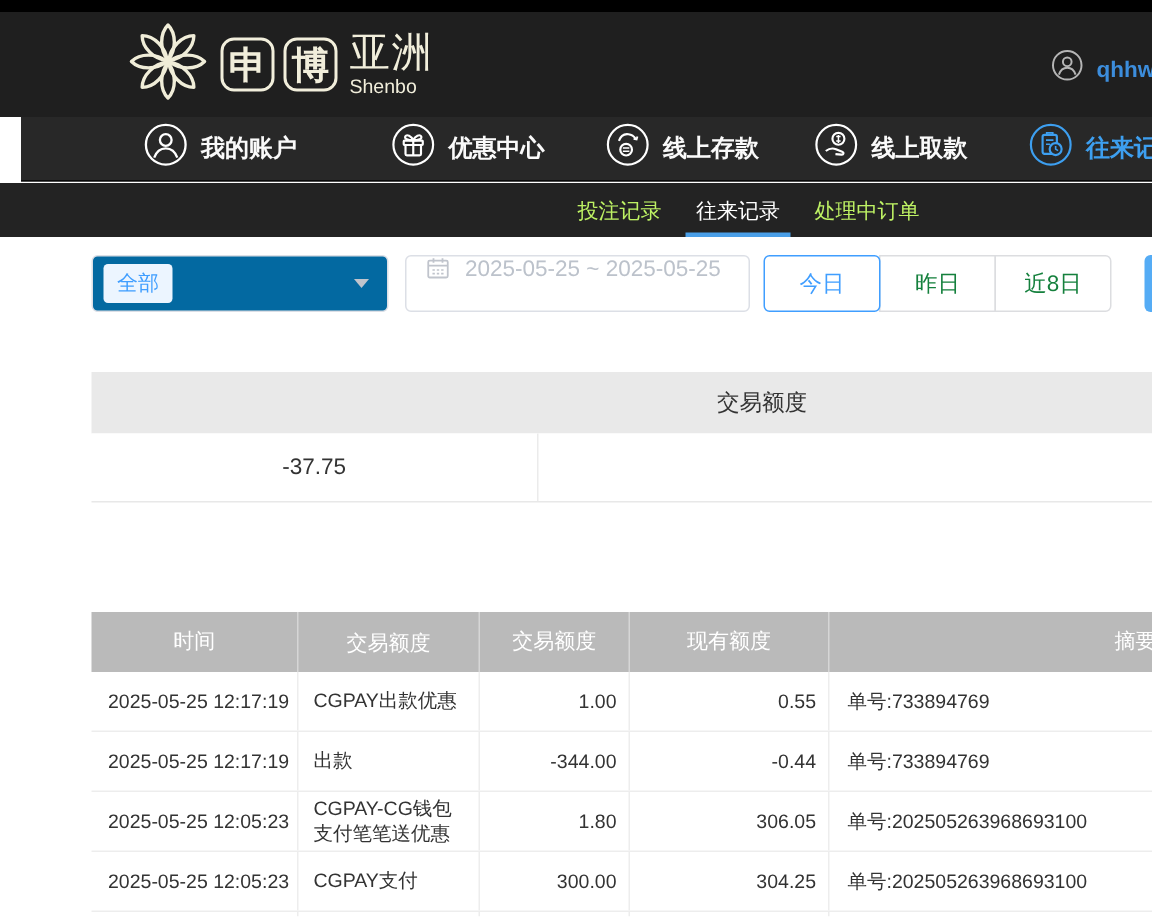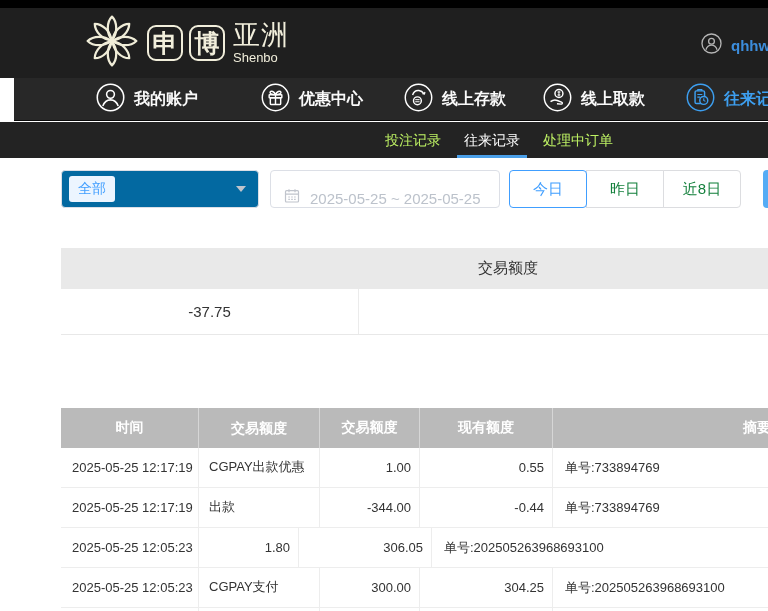--- a/index.html
+++ b/index.html
@@ -39,21 +39,21 @@
                               background:var(--subnav-underline,#4a9fe8); }
 
   
   .select-box { position:absolute; left:61px; top:170px; width:198px; height:38px; background:#0369a1;
                 border:1px solid #dcdfe6; border-radius:4px; display:flex; align-items:center;
                 padding:0 12px 0 7px; cursor:pointer; }
   .tag { background:var(--tag-bg,#ecf5ff); color:var(--accent,#409eff); font-size:14px; padding:4px 9px; border-radius:3px; }
   .caret { margin-left:auto; width:0; height:0; border-left:5px solid transparent; border-right:5px solid transparent;
            border-top:6px solid #c0c4cc; }
   .date-box { position:absolute; left:270px; top:170px; width:230px; height:38px; background:#fff;
-              border:1px solid #dcdfe6; border-radius:4px; display:flex; align-items:flex-end; gap:10px;
+              border:1px solid #dcdfe6; border-radius:4px; display:flex; align-items:flex-start; gap:10px;
               padding:0 10px 0 13px; color:#bcc2cb; font-size:15px; cursor:text; white-space:nowrap; }
   .quick { position:absolute; left:509px; top:170px; display:flex; }
   .qbtn { width:78px; height:38px; border:1px solid #dcdde0; background:#fff; color:#15803d; font-size:15px;
           display:flex; align-items:center; justify-content:center; cursor:pointer; margin-left:-1px; position:relative; }
   .qbtn:first-child { margin-left:0; }
   .qbtn:last-child { border-radius:0 4px 4px 0; }
   .qbtn.active { border:1px solid var(--accent,#409eff); color:var(--accent,#409eff); border-radius:4px; z-index:2; }
   .submit-btn { position:absolute; left:763px; top:170px; width:70px; height:38px; border:none; border-radius:4px;
                 background:var(--submit-button-blue,#55acf5); cursor:pointer; }
 
@@ -62,21 +62,21 @@
   .sum-head { height:41px; background:var(--summary-header-gray,#e9e9e9); display:flex; }
   .sum-head .c, .sum-row .c { display:flex; align-items:center; justify-content:center; font-size:15px; color:#333; }
   .sum-row { height:46px; display:flex; border-bottom:1px solid #e8e8e8; background:#fff; }
   .sum-row .c { border-right:1px solid #ebebeb; }
   .sum-row .c:last-child { border-right:none; }
   .sc1 { width:298px; } .sc2 { width:298px; } .sc3 { width:310px; }
 
   
   .rec-table { position:absolute; left:61px; top:408px; width:900px; }
   .rec-head { height:40px; background:var(--table-header-gray,#bababa); display:flex; }
-  .rec-head .c { color:#fff; font-weight:bold; font-size:14px; display:flex; align-items:center;
+  .rec-head .c { color:#fff; font-weight:normal; font-size:14px; display:flex; align-items:center;
                  justify-content:center; border-right:1px solid #d6d6d6; }
   .rec-head .c:last-child { border-right:none; }
   .rec-row { display:flex; height:40px; border-bottom:1px solid #ededed; background:#fff; }
   .rec-row .c { border-right:1px solid #ededed; font-size:13px; color:#333; display:flex; align-items:center; }
   .rec-row .c:last-child { border-right:none; }
   .c-time { width:138px; padding-left:11px; }
   .c-type { width:121px; padding:2px 10px; word-break:break-all; line-height:1.3; }
   .c-amt  { width:100px; justify-content:flex-end; padding-right:8px; }
   .c-bal  { width:133px; justify-content:flex-end; padding-right:8px; }
   .c-sum  { width:408px; padding-left:12px; }
@@ -261,20 +261,21 @@
     <div class="rec-row">
       <div class="c c-time">2025-05-25 12:17:19</div>
       <div class="c c-type">出款</div>
       <div class="c c-amt">-344.00</div>
       <div class="c c-bal">-0.44</div>
       <div class="c c-sum">单号:733894769</div>
     </div>
 
     <div class="rec-row">
       <div class="c c-time">2025-05-25 12:05:23</div>
+      <div class="c c-type">CGPAY-CG钱包支付笔笔送优惠</div>
       <div class="c c-amt">1.80</div>
       <div class="c c-bal">306.05</div>
       <div class="c c-sum">单号:202505263968693100</div>
     </div>
 
     <div class="rec-row">
       <div class="c c-time">2025-05-25 12:05:23</div>
       <div class="c c-type">CGPAY支付</div>
       <div class="c c-amt">300.00</div>
       <div class="c c-bal">304.25</div>

